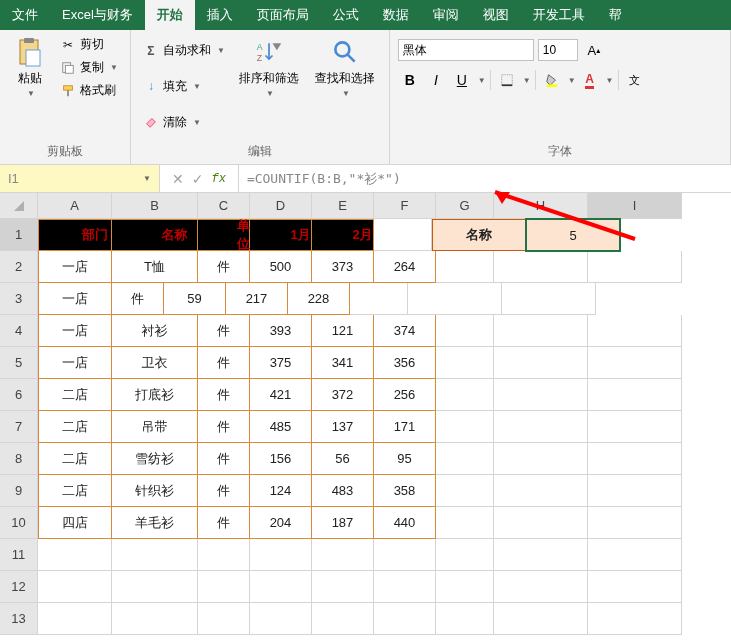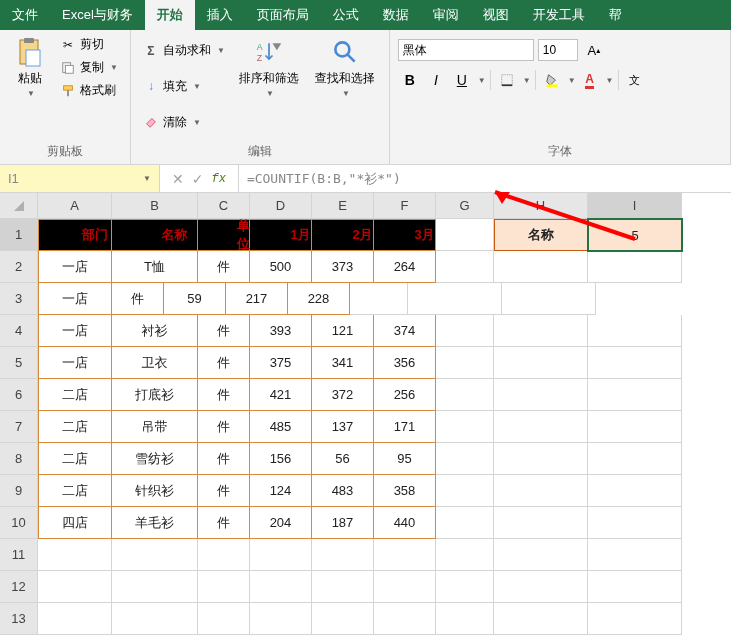--- a/index.html
+++ b/index.html
@@ -270,21 +270,20 @@
       <div class="row-h">12</div>
       <div class="row-h">13</div>
     </div>
     <div class="cells" id="cells">
         <div class="row">
           <div class="cell cA hdr-cell">部门</div>
           <div class="cell cB hdr-cell">名称</div>
           <div class="cell cC hdr-cell">单位</div>
           <div class="cell cD hdr-cell">1月</div>
           <div class="cell cE hdr-cell">2月</div>
-          <div class="cell cF hdr-cell">3月</div>
           <div class="cell cG "></div>
           <div class="cell cH h-hdr">名称</div>
           <div class="cell cI i-hdr sel-cell">5</div>
         </div>
         <div class="row">
           <div class="cell cA data-cell">一店</div>
           <div class="cell cB data-cell">T恤</div>
           <div class="cell cC data-cell">件</div>
           <div class="cell cD data-cell">500</div>
           <div class="cell cE data-cell">373</div>

